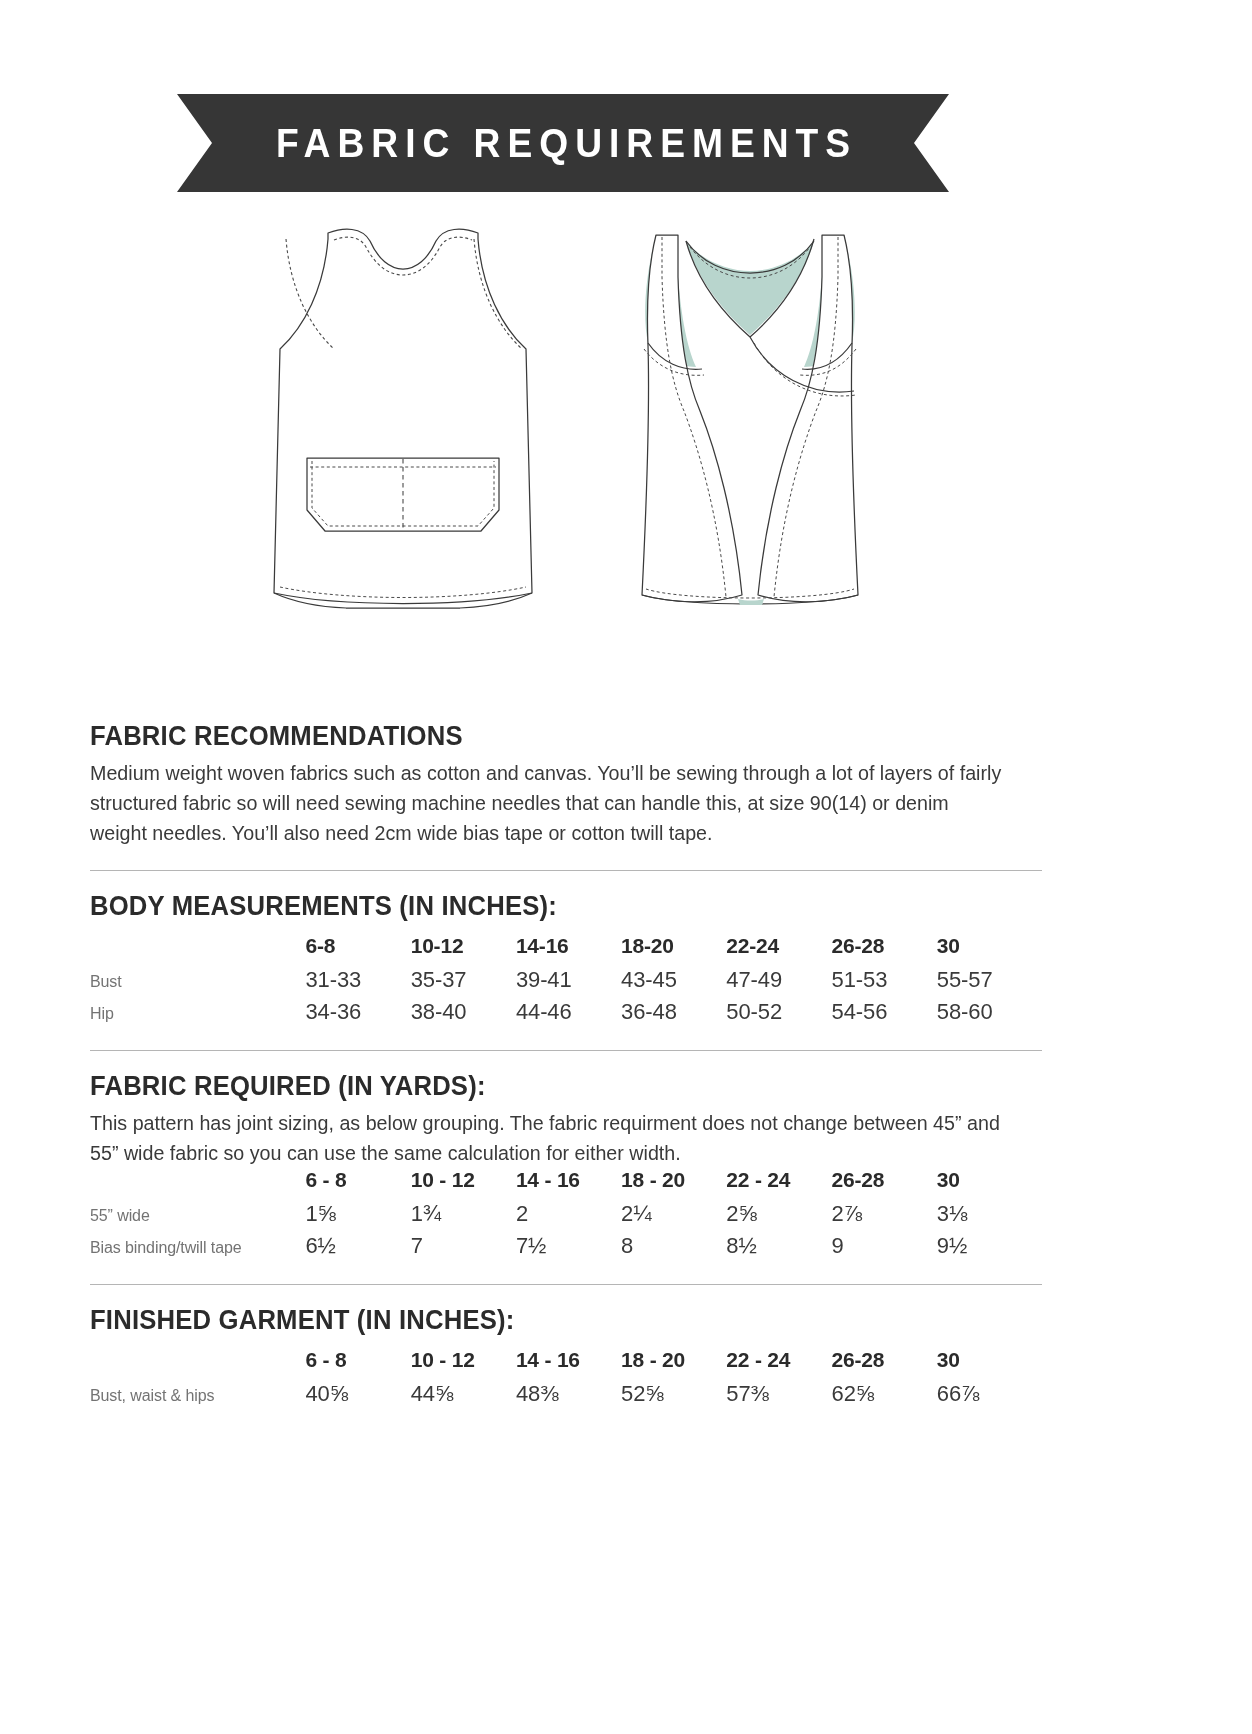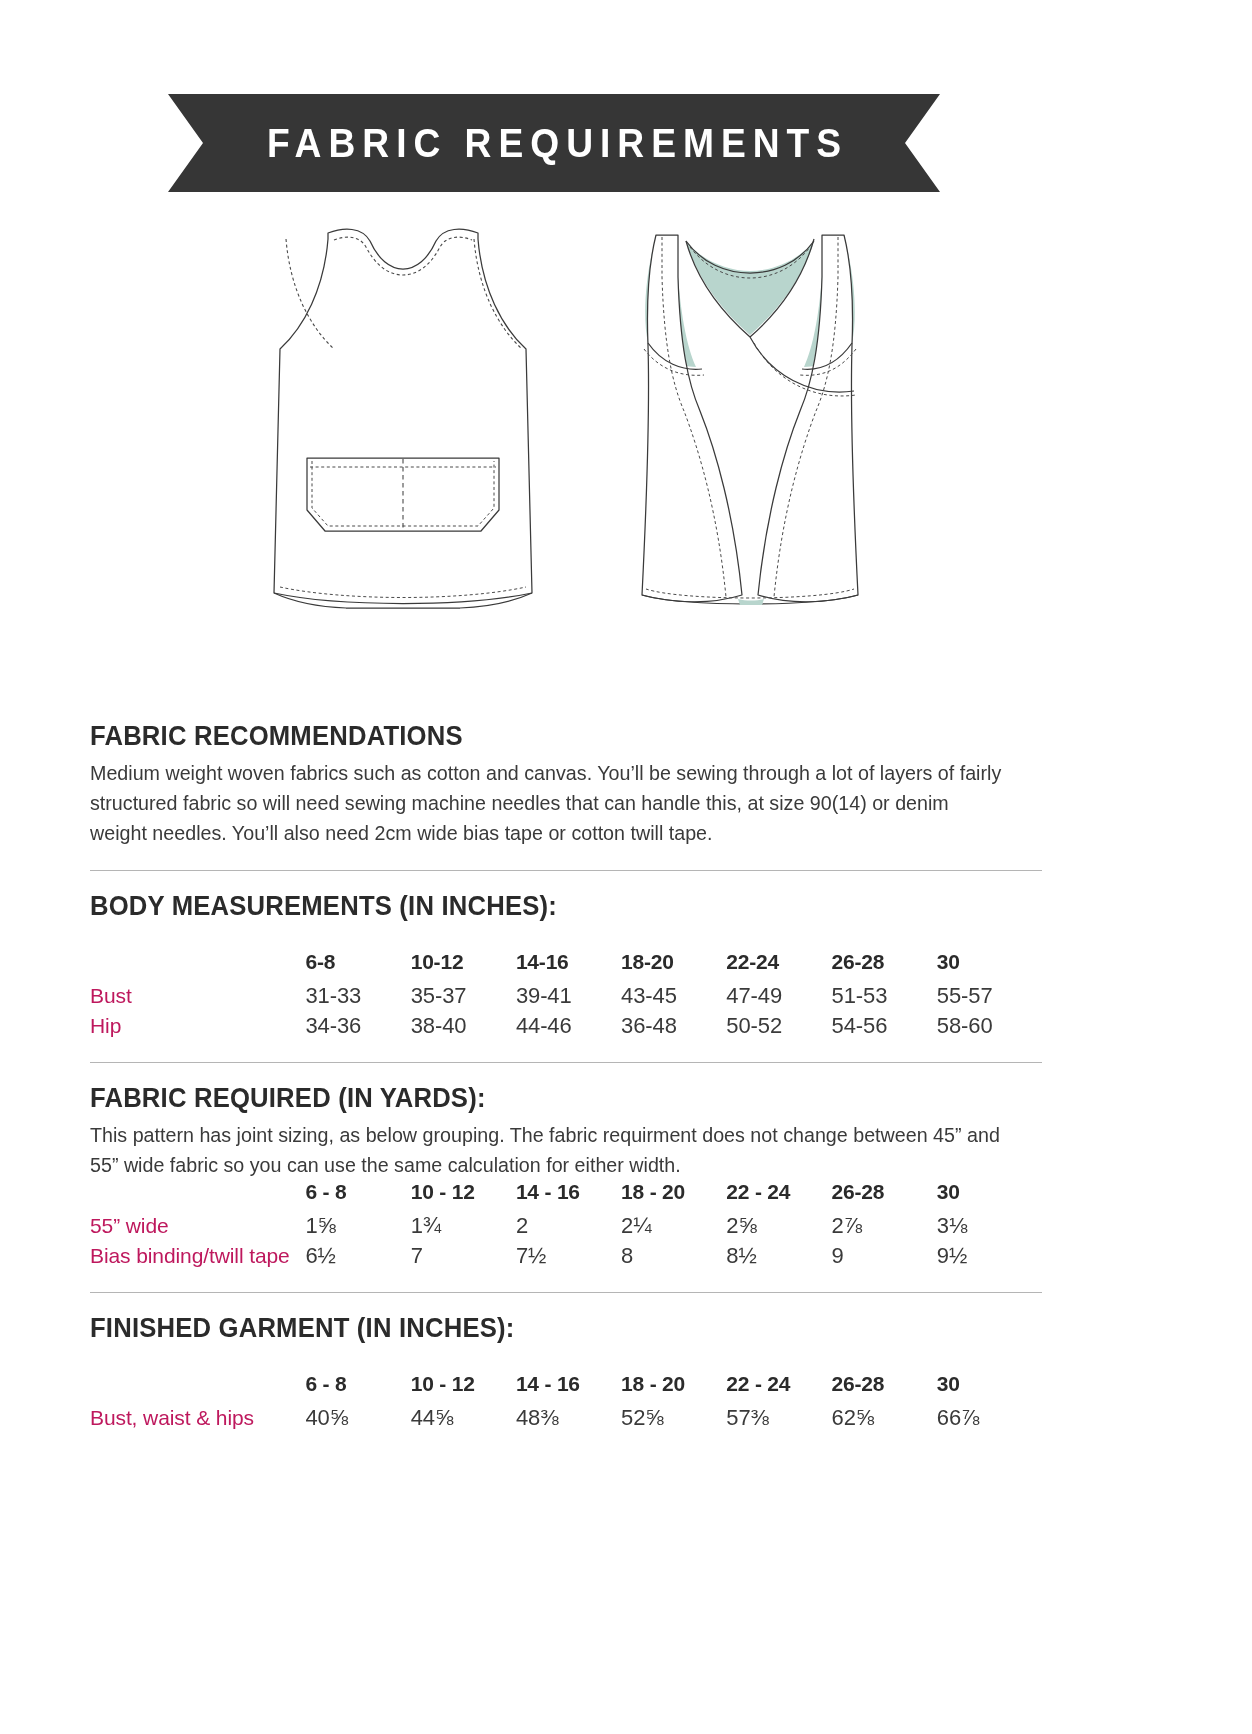--- a/index.html
+++ b/index.html
@@ -12,21 +12,21 @@
     height: 1734px;
     font-family: "Liberation Sans", sans-serif;
     color: #2f2f2f;
     position: relative;
     overflow: hidden;
   }
 
   
   .banner-wrap {
     position: absolute;
-    left: 168px;
+    left: 177px;
     top: 94px;
     width: 772px;
     height: 98px;
   }
   .banner-svg { display: block; width: 772px; height: 98px; }
   .banner-title {
     position: absolute;
     left: 0; top: 0;
     width: 772px; height: 98px;
     display: flex;
@@ -112,25 +112,25 @@
   table.size-table thead th.col-label { font-weight: normal; }
 
   table.size-table tbody td {
     font-weight: 300;
     font-size: 22px;
     line-height: 29.5px;
     color: #3a3a3a;
     letter-spacing: -0.1px;
   }
   table.size-table tbody td.rowlabel {
-    font-size: 21px;
-    color: #be185d;
-  }
-
-  .tbl-gap-top { margin-top: 28px; }
+    font-size: 16px;
+    color: #737373;
+  }
+
+  .tbl-gap-top { margin-top: 12px; }
   .intro-gap { margin-bottom: 14px; }
 </style>
 </head>
 <body>
 
 <div class="banner-wrap">
   <svg class="banner-svg" viewBox="0 0 772 98" preserveAspectRatio="none">
     <path d="M 0,0 L 772,0 L 737,49 L 772,98 L 0,98 L 35,49 Z" fill="#363636"></path>
   </svg>
   <div class="banner-title">FABRIC REQUIREMENTS</div>

